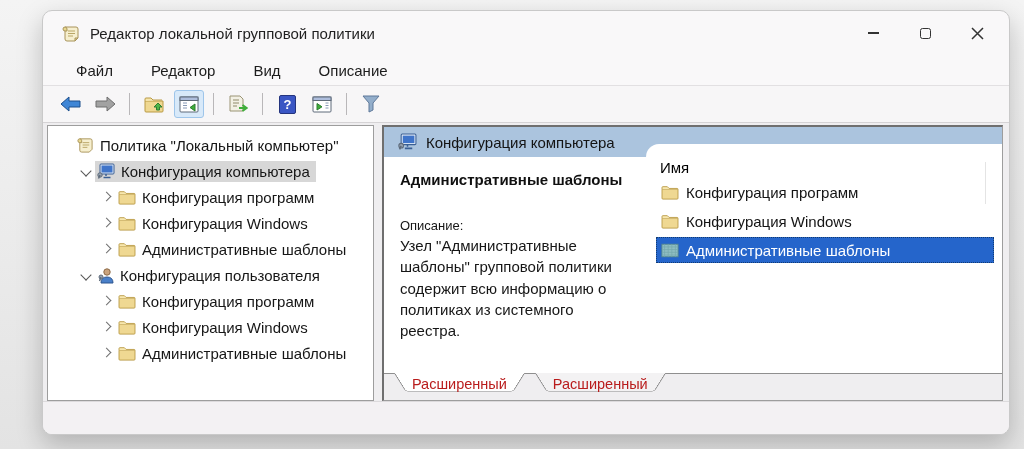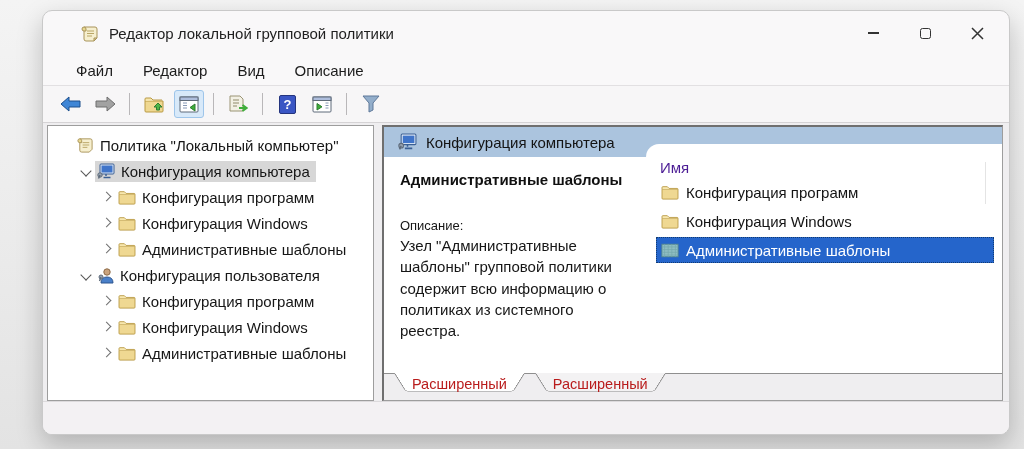--- a/index.html
+++ b/index.html
@@ -5,29 +5,29 @@
   * { margin:0; padding:0; box-sizing:border-box; }
   html,body { width:1024px; height:449px; overflow:hidden; }
   body { font-family:"Liberation Sans", sans-serif; background:linear-gradient(#f4f4f4,#e3e3e3); }
   .stage { position:relative; width:1024px; height:449px; }
 
   .window{ position:absolute; left:42px; top:10px; width:968px; height:425px;
     background:#f9f8f9; border:1px solid #c9c9c9; border-radius:10px;
     box-shadow:0 10px 26px rgba(0,0,0,.22); display:flex; flex-direction:column; overflow:hidden;}
 
   
-  .titlebar{ height:44px; display:flex; align-items:center; padding:0 6px 0 25px; flex:0 0 auto;margin-left:12px;}
+  .titlebar{ height:44px; display:flex; align-items:center; padding:0 6px 0 18px; flex:0 0 auto;}
   .titlebar .ttl{ font-size:15px; color:#1f1f1f; margin-left:10px; }
   .wctrls{ margin-left:auto; display:flex; }
   .wbtn{ width:52px; height:36px; display:flex; align-items:center; justify-content:center; border-radius:6px; cursor:default;}
   .min-glyph{ width:11px; height:1.4px; background:#333; }
   .max-glyph{ width:11px; height:11px; border:1.4px solid #333; border-radius:2.5px; }
 
   
-  .menubar{ height:30px; display:flex; align-items:center; padding-left:20px; gap:4px; flex:0 0 auto;}
+  .menubar{ height:30px; display:flex; align-items:center; padding-left:20px; gap:12px; flex:0 0 auto;}
   .menu-item{ font-size:15px; color:#1c1c1c; padding:3px 13px; border-radius:4px; }
 
   
   .toolbar{ height:38px; display:flex; align-items:center; padding-left:12px; gap:5px;
     border-top:1px solid #e2e0e2; border-bottom:1px solid #d5d3d5; flex:0 0 auto; background:#f7f6f7;}
   .tbtn{ width:30px; height:28px; display:flex; align-items:center; justify-content:center; border:1px solid transparent; border-radius:3px;}
   .tbtn.active{ background:#d8e9f9; border-color:#9ec5ea; }
   .tsep{ width:1px; height:22px; background:#b9b7b9; margin:0 4px; }
 
   
@@ -50,21 +50,21 @@
      display:flex; flex-direction:column; min-width:0;}
   .band{ height:30px; background:#abc4de; display:flex; align-items:center; padding-left:14px; gap:9px; flex:0 0 auto;}
   .band .btitle{ font-size:15px; color:#141414; }
   .result-body{ flex:1 1 auto; display:flex; min-height:0; }
   .desc{ flex:1 1 auto; padding:14px 14px 0 16px; min-width:0;}
   .desc h2{ font-size:15px; color:#101010; font-weight:bold; }
   .desc .dlabel{ font-size:13px; color:#161616; margin-top:30px;}
   .desc .dtext{ font-size:15px; color:#161616; line-height:1.42; width:238px; margin-top:2px;}
   .list{ width:356px; background:#fff; border-top-left-radius:13px; margin-top:-13px; position:relative;
      padding:15px 8px 0 10px; flex:0 0 356px; z-index:1;}
-  .col-head{ font-size:15px; color:#4c1d95; padding-left:4px; }
+  .col-head{ font-size:15px; color:#000000; padding-left:4px; }
   .col-divider{ position:absolute; right:16px; top:18px; width:1px; height:42px; background:#e4e4e4;}
   .lrow{ height:26px; display:flex; align-items:center; gap:7px; margin-top:3px; font-size:15px; color:#141414; padding:0 4px; border:1px solid transparent;}
   .lrow.sel{ background:#2565cb; color:#fff; border:1px dotted #123c73; }
 
   
   .tabstrip{ height:27px; background:#efeef0; border-top:1px solid #8f8f8f; display:flex; align-items:flex-start; padding-left:10px; gap:10px; flex:0 0 auto;}
   .tab{ position:relative; height:23px; line-height:22px; padding:0 18px; font-size:14.5px; color:#b91c1c; margin-top:-1px;}
   .tab::before{ content:""; position:absolute; inset:0; background:#f3f2f3; border:1px solid #8a8a8a; border-top:1px solid #f3f2f3;
      transform:perspective(26px) rotateX(-14deg); transform-origin:50% 0; border-radius:0 0 3px 3px;}
   .tab.active::before{ background:#fff; border-top-color:#fff; }

